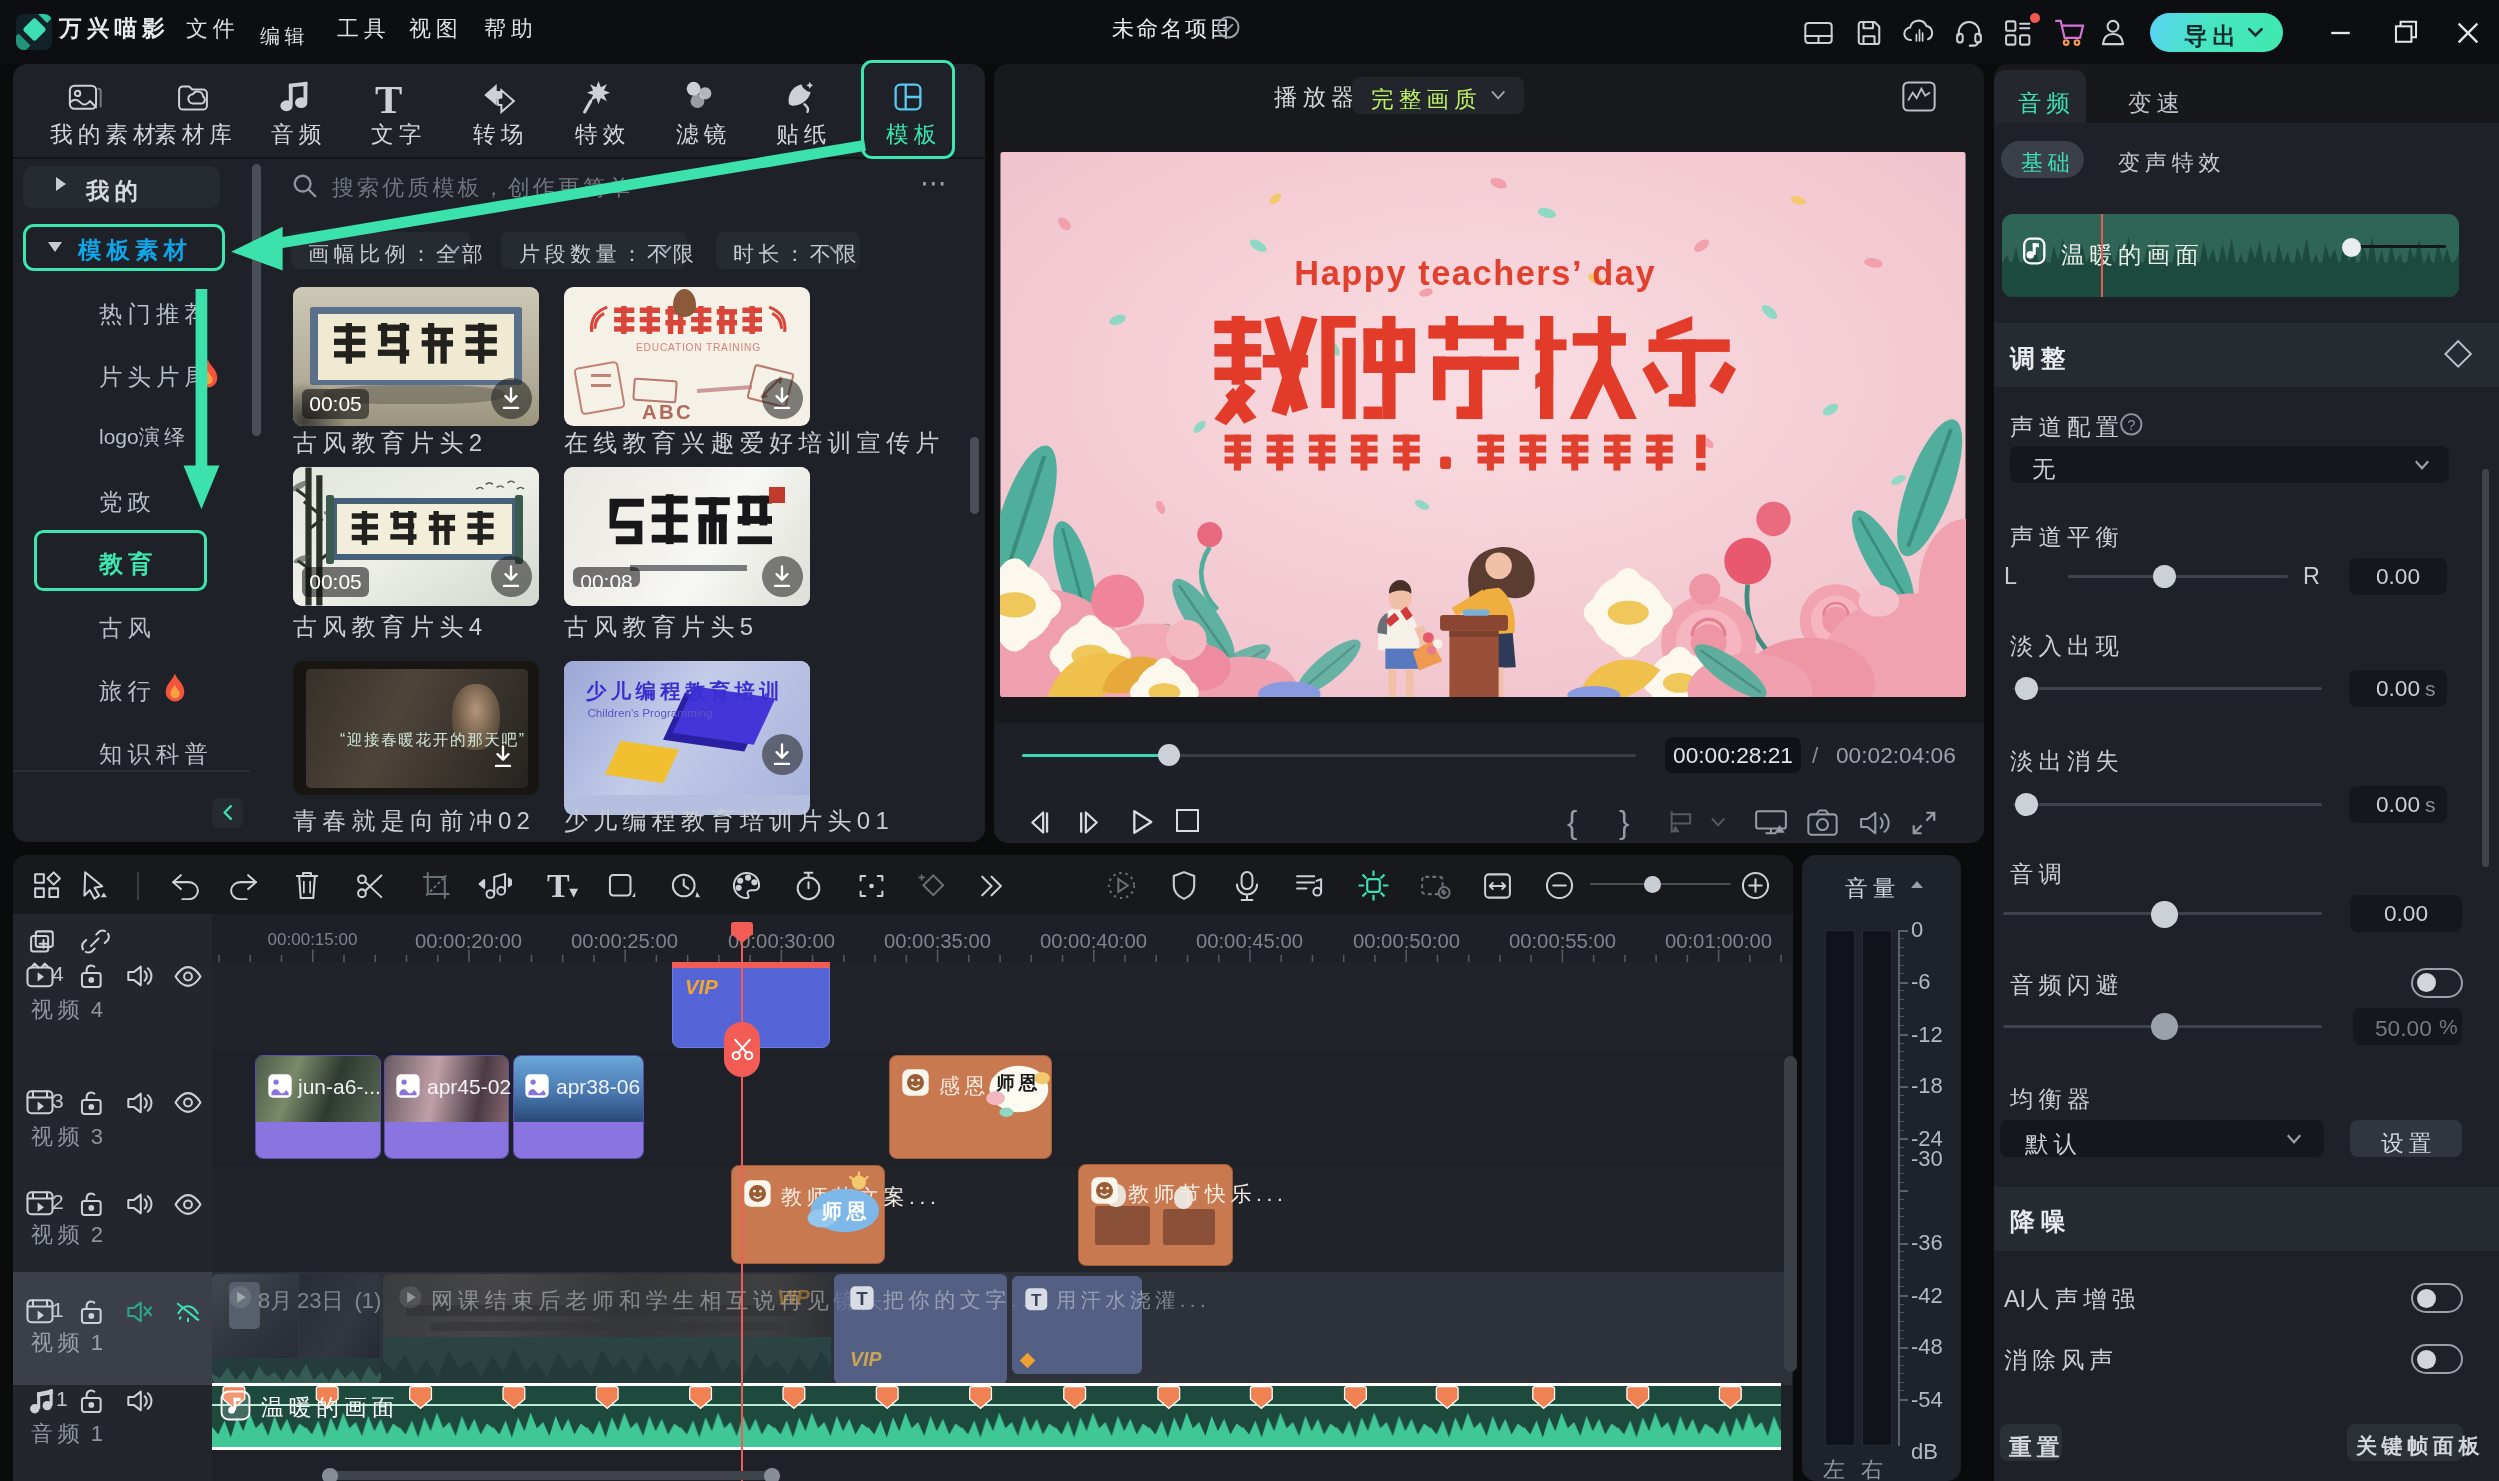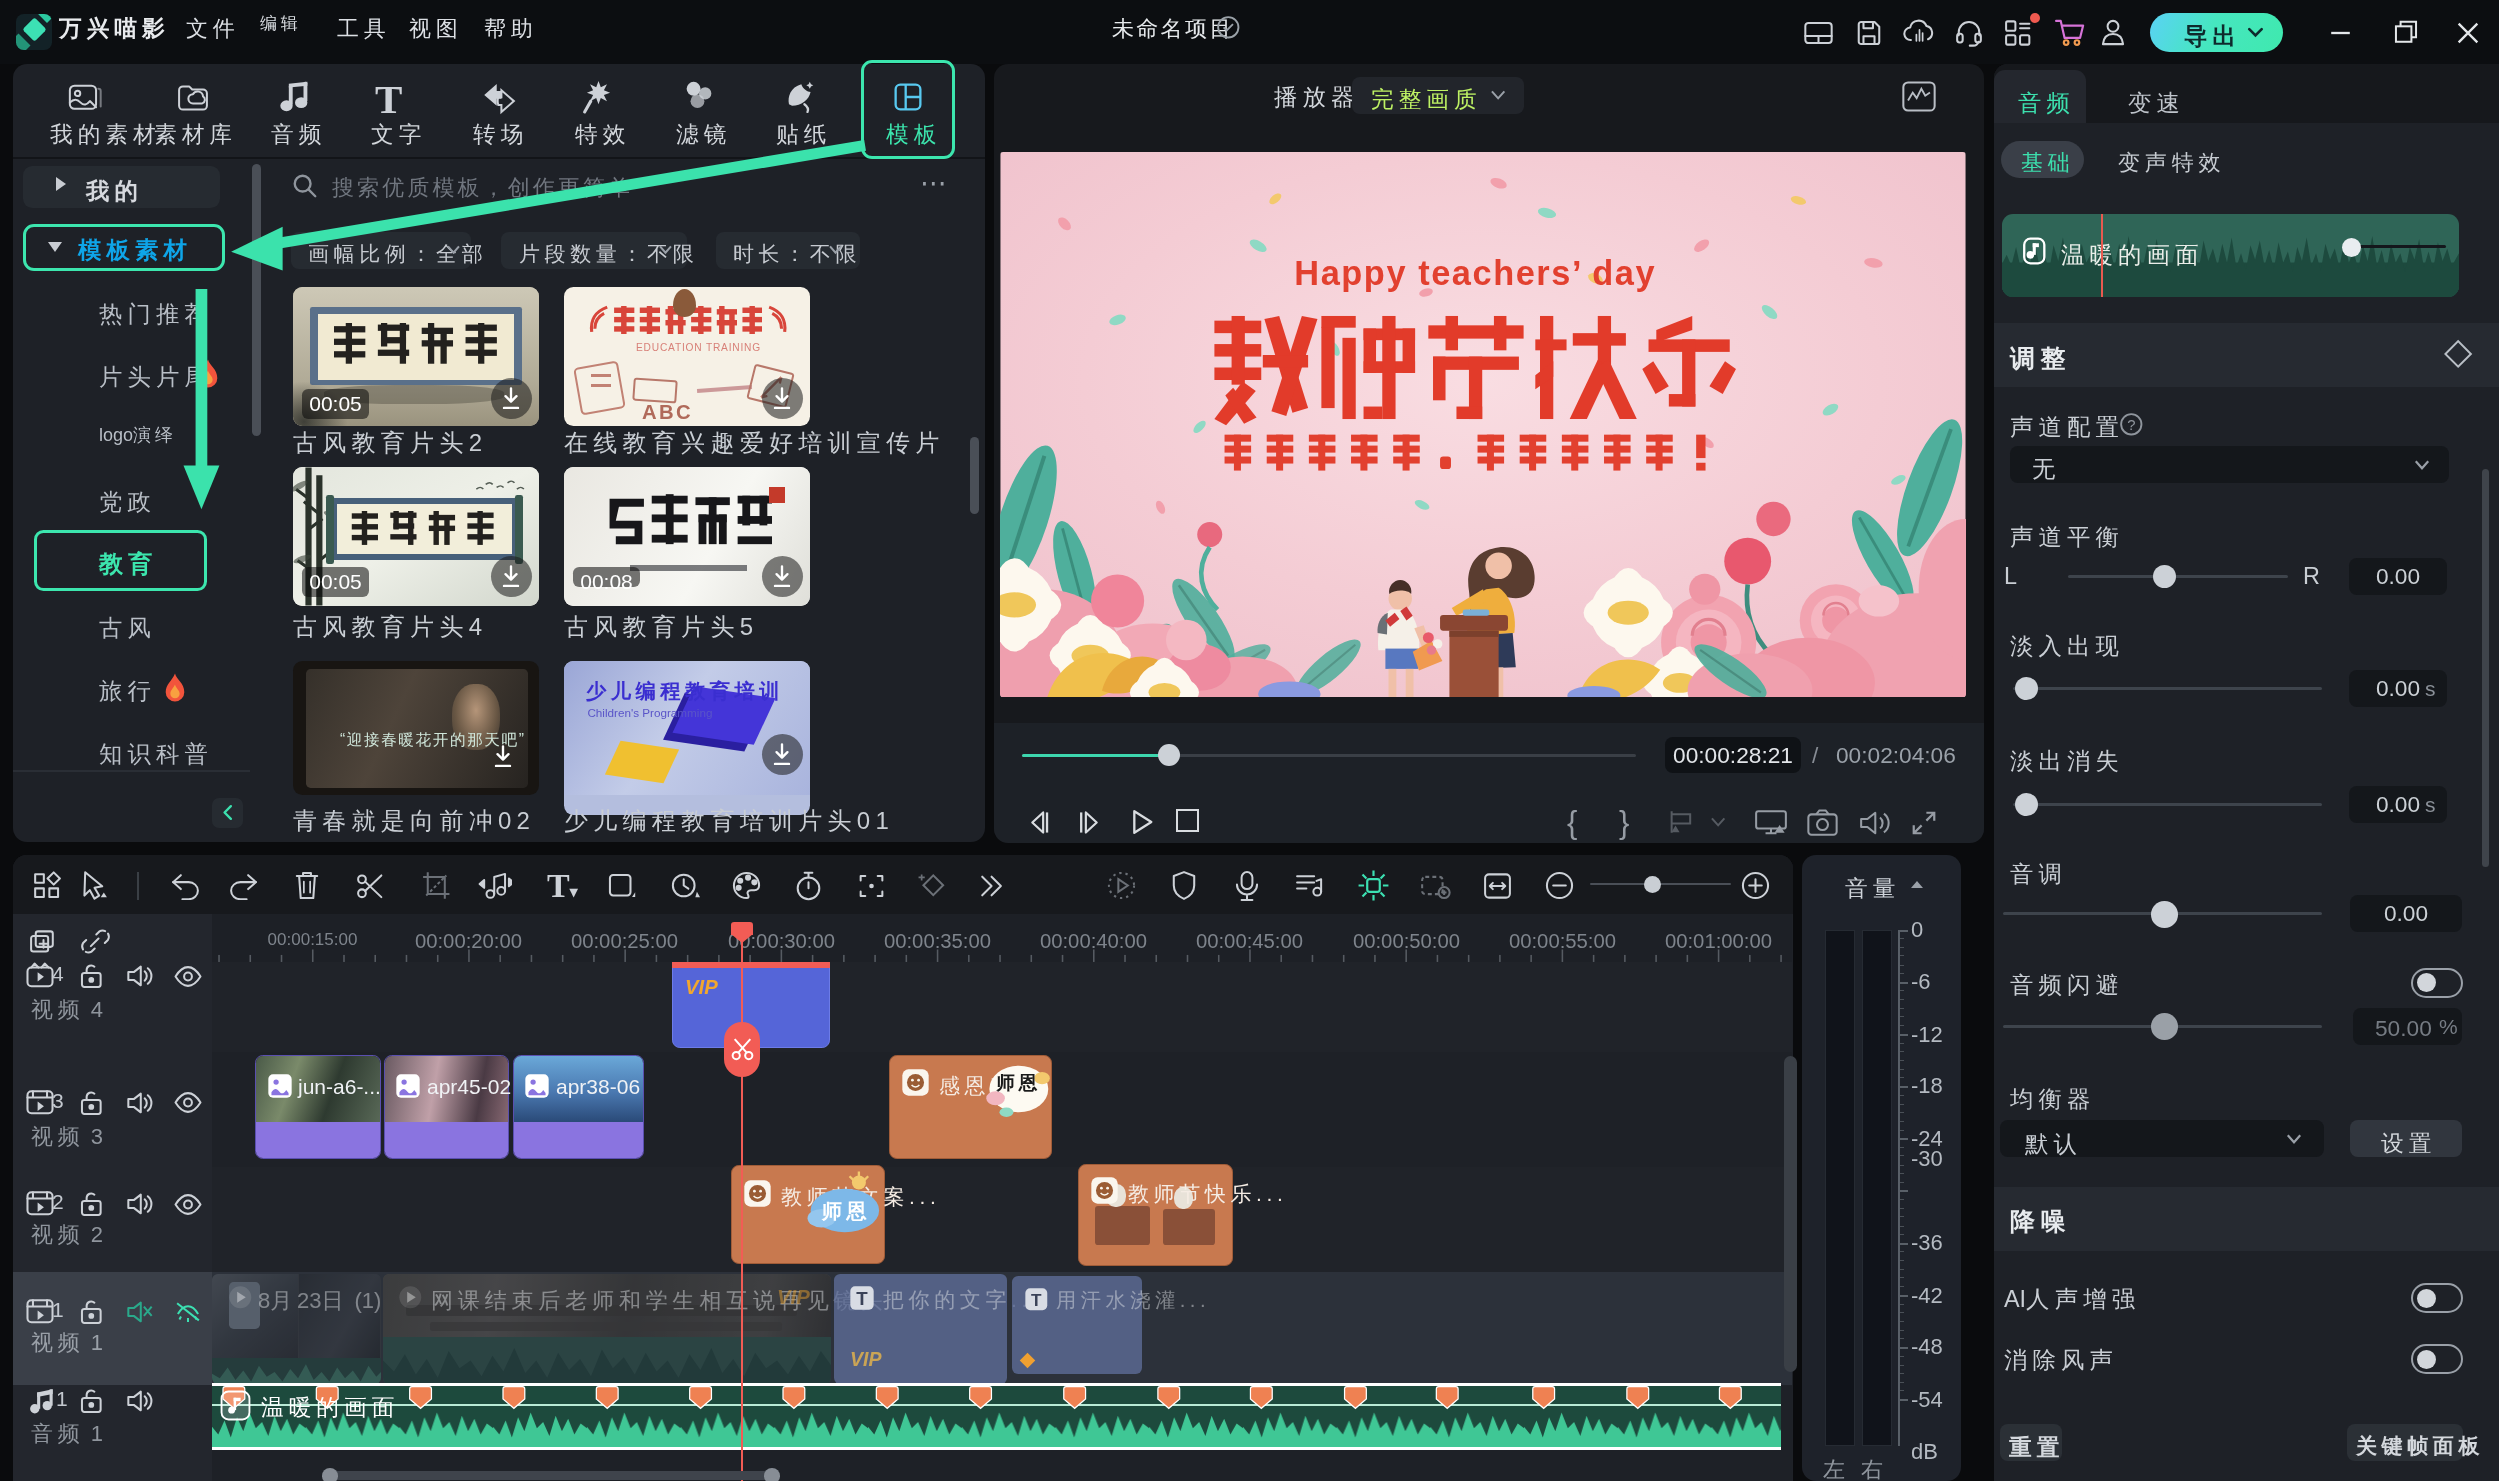--- a/index.html
+++ b/index.html
@@ -12,21 +12,21 @@
 <body>
 
 <div class="a" style="left:0;top:0;width:2500px;height:64px;background:#0c0e11"></div>
 <div class="a" style="left:16.4px;top:14px;width:36px;height:36px;border-radius:7.8px;background:#132227;overflow:hidden">
   <div class="a" style="left:9.4px;top:7px;width:17px;height:17px;background:#3ce0b4;transform:rotate(45deg);border-radius:2.3px"></div>
   <div class="a" style="left:-6.2px;top:23.4px;width:17px;height:17px;background:#239478;transform:rotate(45deg)"></div>
   <div class="a" style="left:23.4px;top:-7.8px;width:14px;height:14px;background:#2cc9a0;transform:rotate(45deg)"></div>
 </div>
 <div class="a z" style="left:59px;top:13.3px;font-size:22.7px;color:#e9ebee;font-weight:bold">万兴喵影</div>
 <div class="a z" style="left:186px;top:14px;font-size:22px;color:#dcdfe4">文件</div>
-<div class="a z" style="left:260px;top:12px;font-size:17px;color:#dcdfe4">编辑</div>
+<div class="a z" style="left:260px;top:23px;font-size:20px;color:#dcdfe4">编辑</div>
 <div class="a z" style="left:337px;top:14px;font-size:22px;color:#dcdfe4">工具</div>
 <div class="a z" style="left:409px;top:14px;font-size:22px;color:#dcdfe4">视图</div>
 <div class="a z" style="left:484px;top:14px;font-size:22px;color:#dcdfe4">帮助</div>
 <div class="a" style="left:1112px;top:14px;font-size:22px;color:#e6e9ec;letter-spacing:2.3px">未命名项目</div>
 <svg class="a" style="left:1215px;top:14px" width="26.6" height="26.6" viewBox="0 0 34 34">
     <circle cx="17" cy="17" r="13" stroke="#9aa1a8" stroke-width="2.4" fill="none"></circle>
     <path d="M11 17l4 4 8-8" stroke="#9aa1a8" stroke-width="2.4" fill="none"></path>
   </svg>
 
 <svg class="a ic" style="left:1803px;top:19px" width="31" height="28" viewBox="0 0 40 36">
@@ -139,21 +139,21 @@
 <div class="a z" style="left:86px;top:175px;font-size:23.4px;font-weight:bold;color:#d6d9de">我的</div>
 <div class="a" style="left:23.4px;top:224px;width:202px;height:47px;border:3.9px solid #3ce6ae;border-radius:11px"></div>
 <div class="a" style="left:48px;top:242px;width:0;height:0;border-top:10.2px solid #c8ccd2;border-left:7px solid transparent;border-right:7px solid transparent"></div>
 <div class="a z" style="left:78px;top:234px;font-size:23.4px;font-weight:bold;color:#0ea5e9">模板素材</div>
 <div class="a z" style="left:99px;top:298px;font-size:23.4px;color:#b9bfc7">热门推荐</div>
 <div class="a z" style="left:99px;top:361px;font-size:23.4px;color:#b9bfc7">片头片尾</div>
 <svg class="a" style="left:194px;top:358px" width="28" height="31" viewBox="0 0 36 40">
     <path d="M18 2c2 8 12 12 12 24a12 12 0 01-24 0C6 16 14 12 18 2z" fill="#f2543c"></path>
     <path d="M18 16c1 5 6 7 6 12a6 6 0 01-12 0c0-5 4-7 6-12z" fill="#f8a040"></path>
   </svg>
-<div class="a" style="left:99px;top:423px;font-size:18px;color:#b9bfc7">logo<span class="z">演绎</span></div>
+<div class="a" style="left:99px;top:423px;font-size:21px;color:#b9bfc7">logo<span class="z">演绎</span></div>
 <div class="a z" style="left:99px;top:486px;font-size:23.4px;color:#b9bfc7">党政</div>
 <div class="a" style="left:34px;top:530px;width:173px;height:61px;border:3.9px solid #3ce6ae;border-radius:9.4px"></div>
 <div class="a z" style="left:99px;top:548px;font-size:24px;font-weight:bold;color:#3ce6ae">教育</div>
 <div class="a z" style="left:99px;top:612px;font-size:23.4px;color:#b9bfc7">古风</div>
 <div class="a z" style="left:99px;top:675px;font-size:23.4px;color:#b9bfc7">旅行</div>
 <svg class="a" style="left:161px;top:672px" width="28" height="31" viewBox="0 0 36 40">
     <path d="M18 2c2 8 12 12 12 24a12 12 0 01-24 0C6 16 14 12 18 2z" fill="#f2543c"></path>
     <path d="M18 16c1 5 6 7 6 12a6 6 0 01-12 0c0-5 4-7 6-12z" fill="#f8a040"></path>
   </svg>
 <div class="a z" style="left:99px;top:738px;font-size:23.4px;color:#b9bfc7">知识科普</div>

